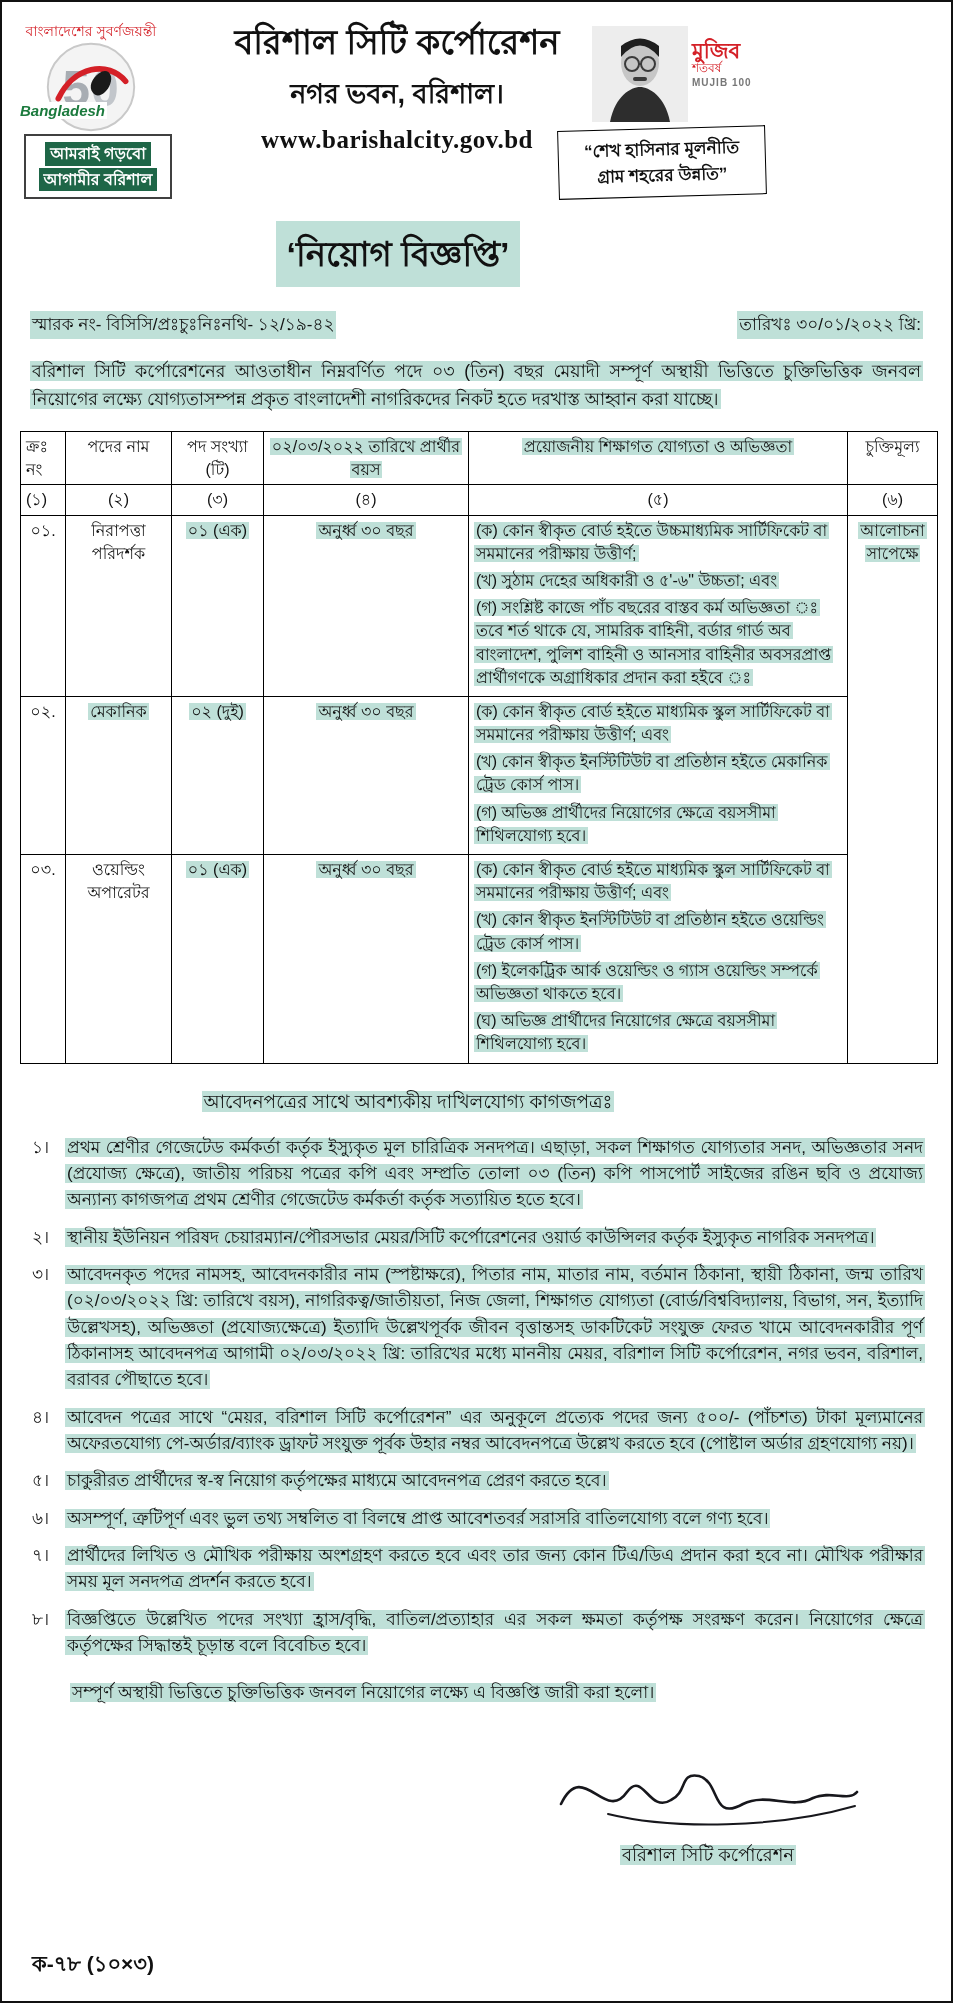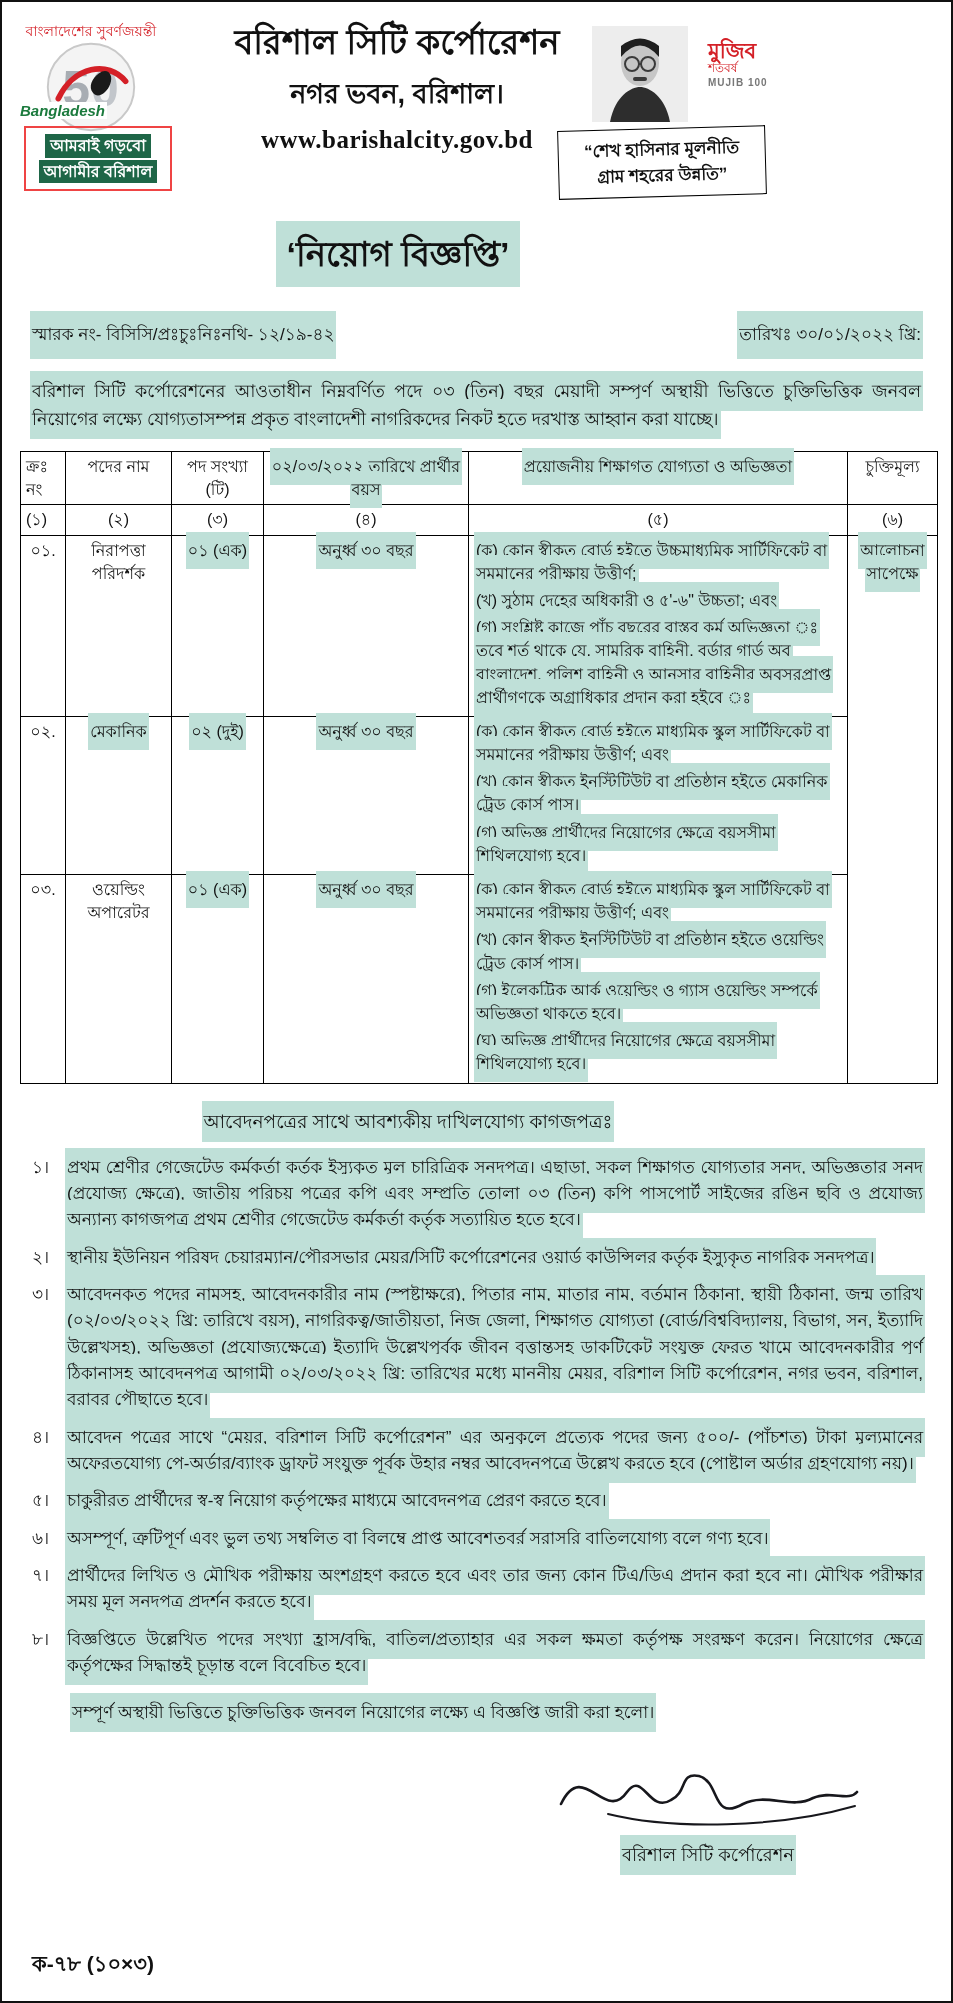--- a/index.html
+++ b/index.html
@@ -2,35 +2,35 @@
 <html style="--highlight: #bfe0d8; --slogan-bg: #1e6647; --brand-red: #d42027; --brand-green: #1b7a3d;"><head>
 <meta charset="utf-8">
 <style>
   html,body { margin:0; padding:0; background:#9a9a9a; }
   .page {
     position:relative; width:953px; height:2003px; margin:0 auto;
     background:#ffffff; box-sizing:border-box; border:2px solid #111;
     font-family:"Liberation Sans","DejaVu Sans",sans-serif; color:#111;
     overflow:hidden;
   }
-  .hl { background:var(--highlight,#bfe0d8); padding:10px 2px; box-decoration-break:clone; -webkit-box-decoration-break:clone; }
+  .hl { background:var(--highlight,#bfe0d8); padding:0 2px; box-decoration-break:clone; -webkit-box-decoration-break:clone; }
 
   
   .header { position:relative; height:212px; }
   .logo50 { position:absolute; left:14px; top:22px; width:150px; text-align:center; }
   .logo50-top { font-size:14px; color:var(--brand-red,#d42027); line-height:1.1; }
   .logo50-country { position:absolute; left:2px; top:78px; font-size:15px; font-weight:bold; font-style:italic; color:var(--brand-green,#1b7a3d); background:#fff; padding:0 2px; }
-  .slogan-box { position:absolute; left:22px; top:124px; width:148px; border:2px solid #ef4444; padding:5px 3px; text-align:center; box-sizing:border-box; }
+  .slogan-box { position:absolute; left:22px; top:132px; width:148px; border:2px solid #404040; padding:5px 3px; text-align:center; box-sizing:border-box; }
   .slogan-line { display:inline-block; background:var(--slogan-bg,#1e6647); color:#fff; font-weight:bold; font-size:16px; line-height:1.35; padding:1px 5px; margin:1px 0; }
   .center-head { position:absolute; left:165px; top:20px; width:460px; text-align:center; }
   .org-name { font-size:34px; font-weight:bold; line-height:1.2; }
   .org-address { font-size:27px; font-weight:bold; margin-top:10px; }
   .org-branch { font-size:19px; margin-top:10px; }
   .org-website { font-family:"Liberation Serif","DejaVu Serif",serif; font-size:25px; font-weight:bold; margin-top:8px; letter-spacing:.5px; }
-  .mujib { position:absolute; left:590px; top:24px; display:flex; align-items:flex-start; gap:20px; }
+  .mujib { position:absolute; left:590px; top:24px; display:flex; align-items:flex-start; gap:4px; }
   .mujib-text { display:flex; flex-direction:column; line-height:1.05; padding-top:14px; }
   .mujib-bn { color:var(--brand-red,#d42027); font-weight:bold; font-size:21px; }
   .mujib-bn2 { color:var(--brand-red,#d42027); font-size:12px; }
   .mujib-en { color:#777; font-size:10px; font-weight:bold; margin-top:3px; letter-spacing:1px; }
   .quote-box { position:absolute; left:556px; top:126px; width:208px; border:1.5px solid #000; box-sizing:border-box; padding:8px 6px; text-align:center; font-weight:bold; font-size:17px; line-height:1.5; transform:rotate(-1.6deg); background:#fff; }
 
   
   .title-wrap { width:740px; margin:14px 0 0 26px; text-align:center; }
   .notice-title { font-size:34px; font-weight:bold; padding:14px 10px; }
   .memo-row { display:flex; justify-content:space-between; margin:26px 28px 0; font-size:17px; }

